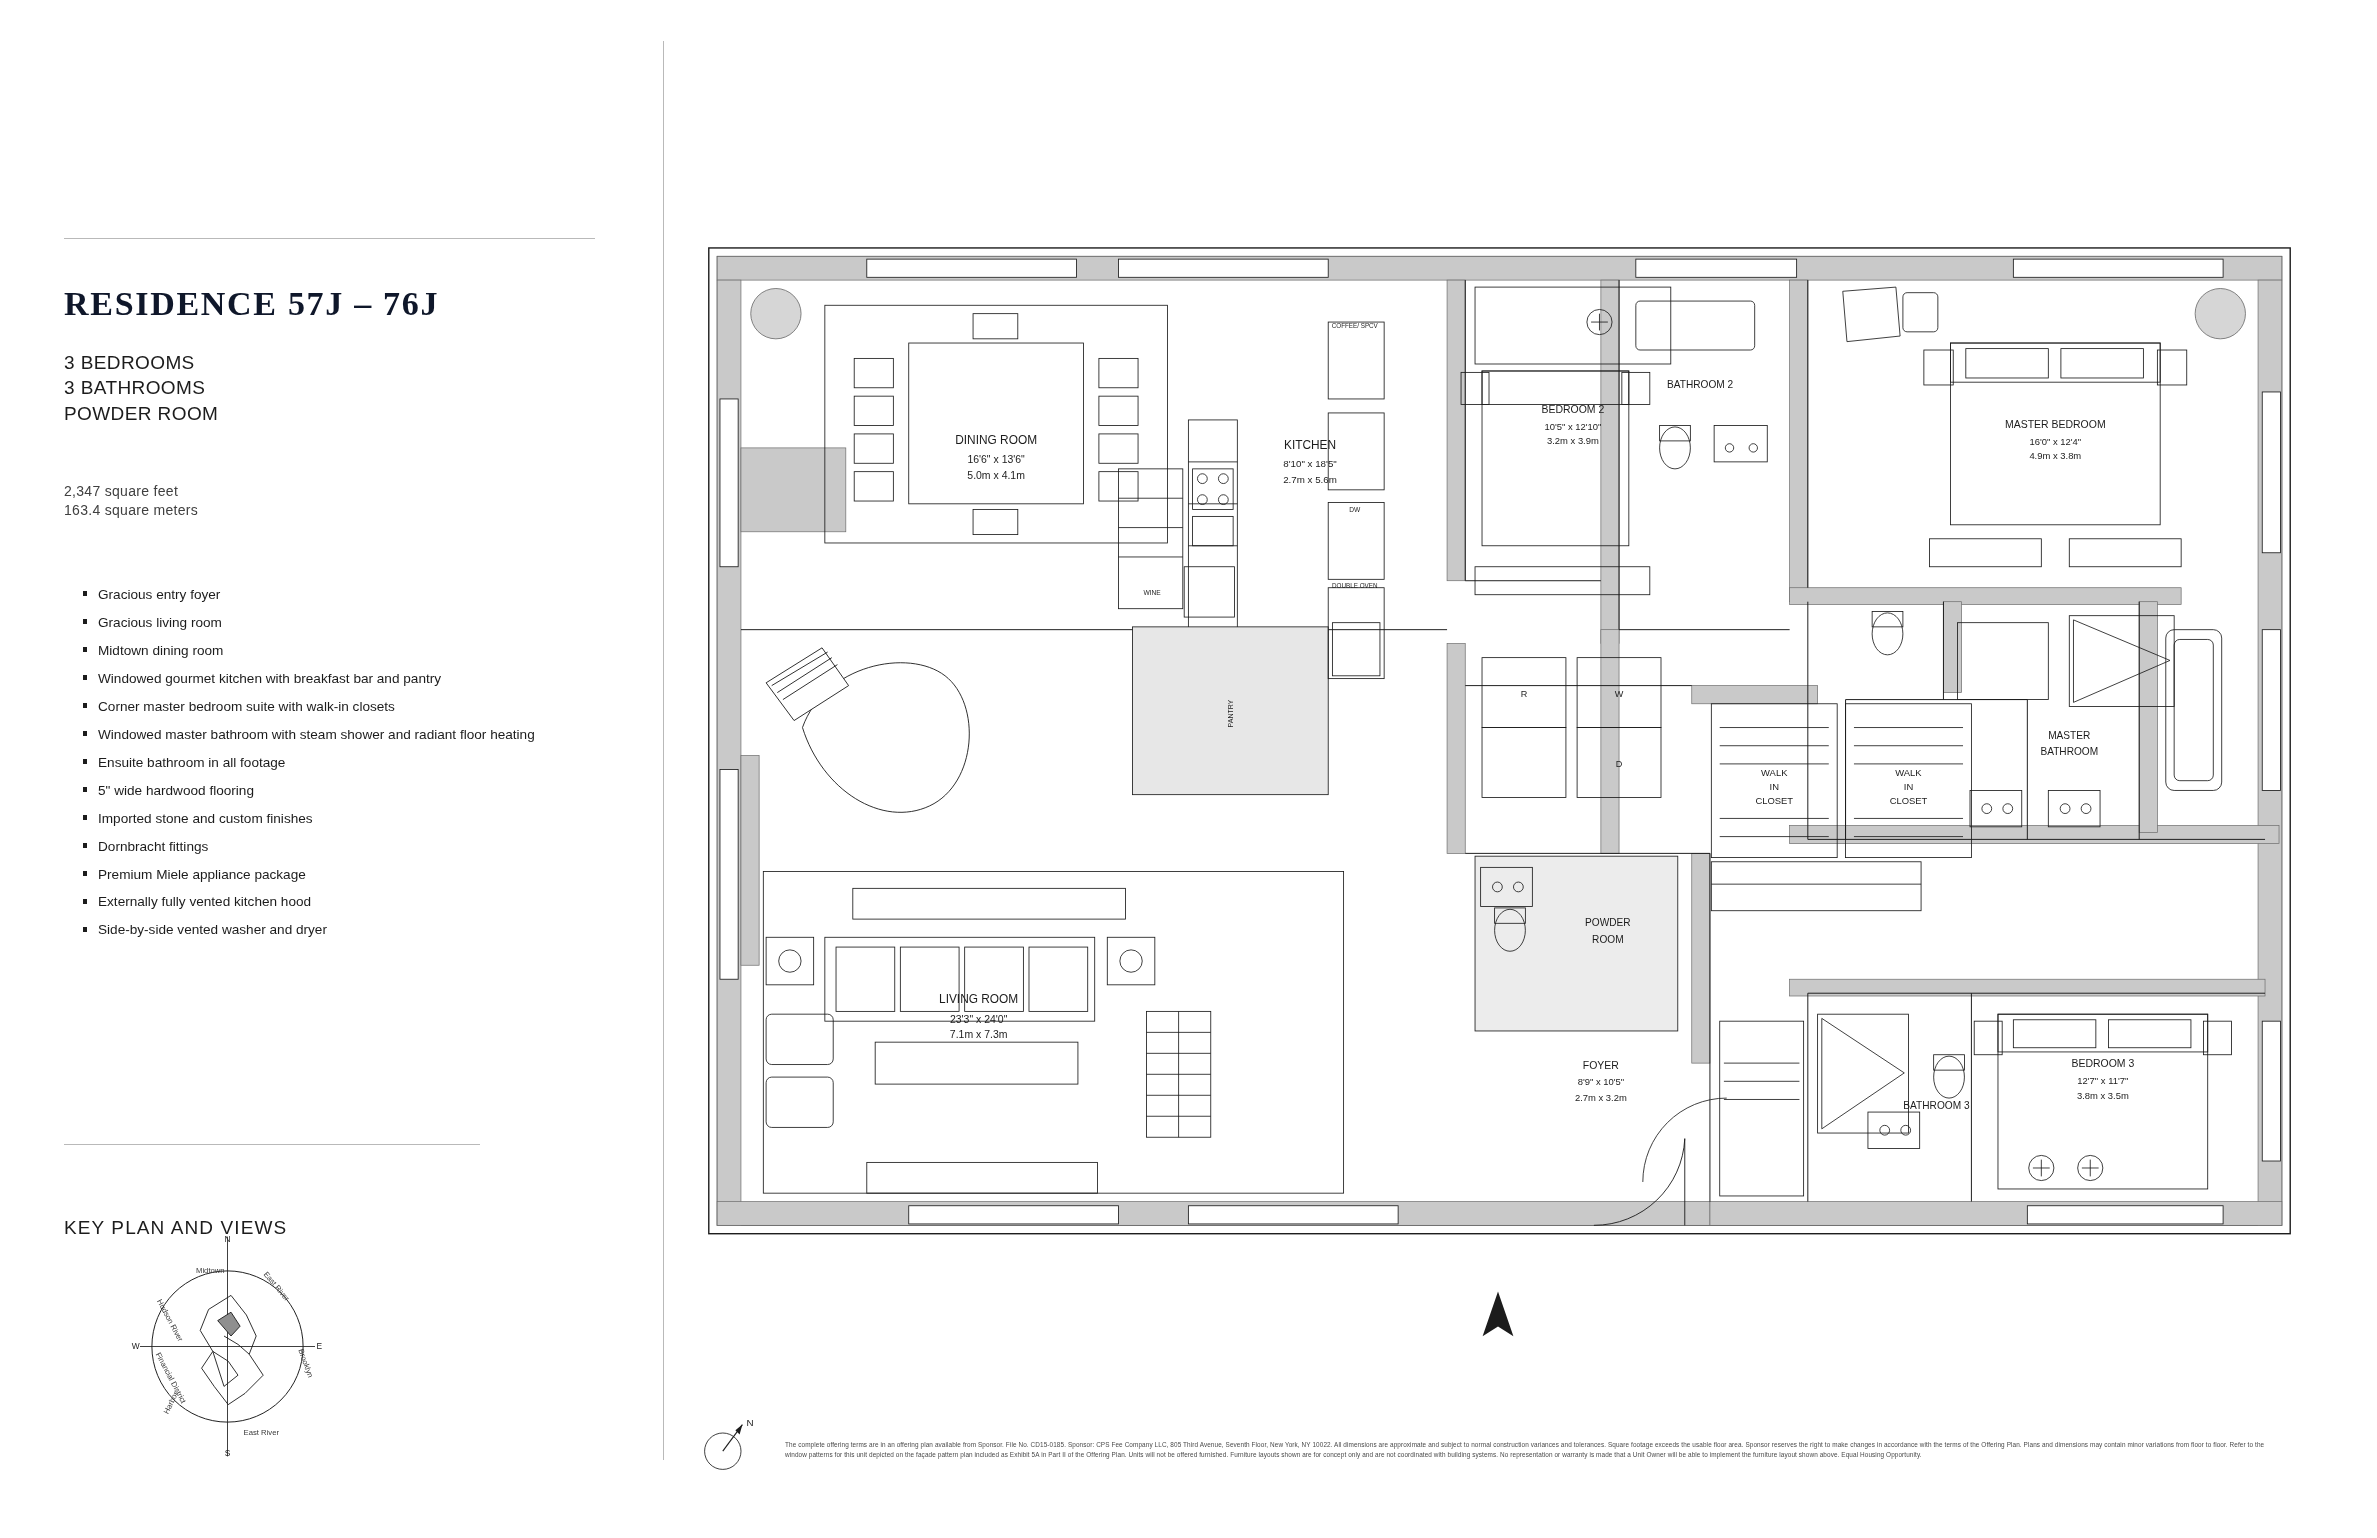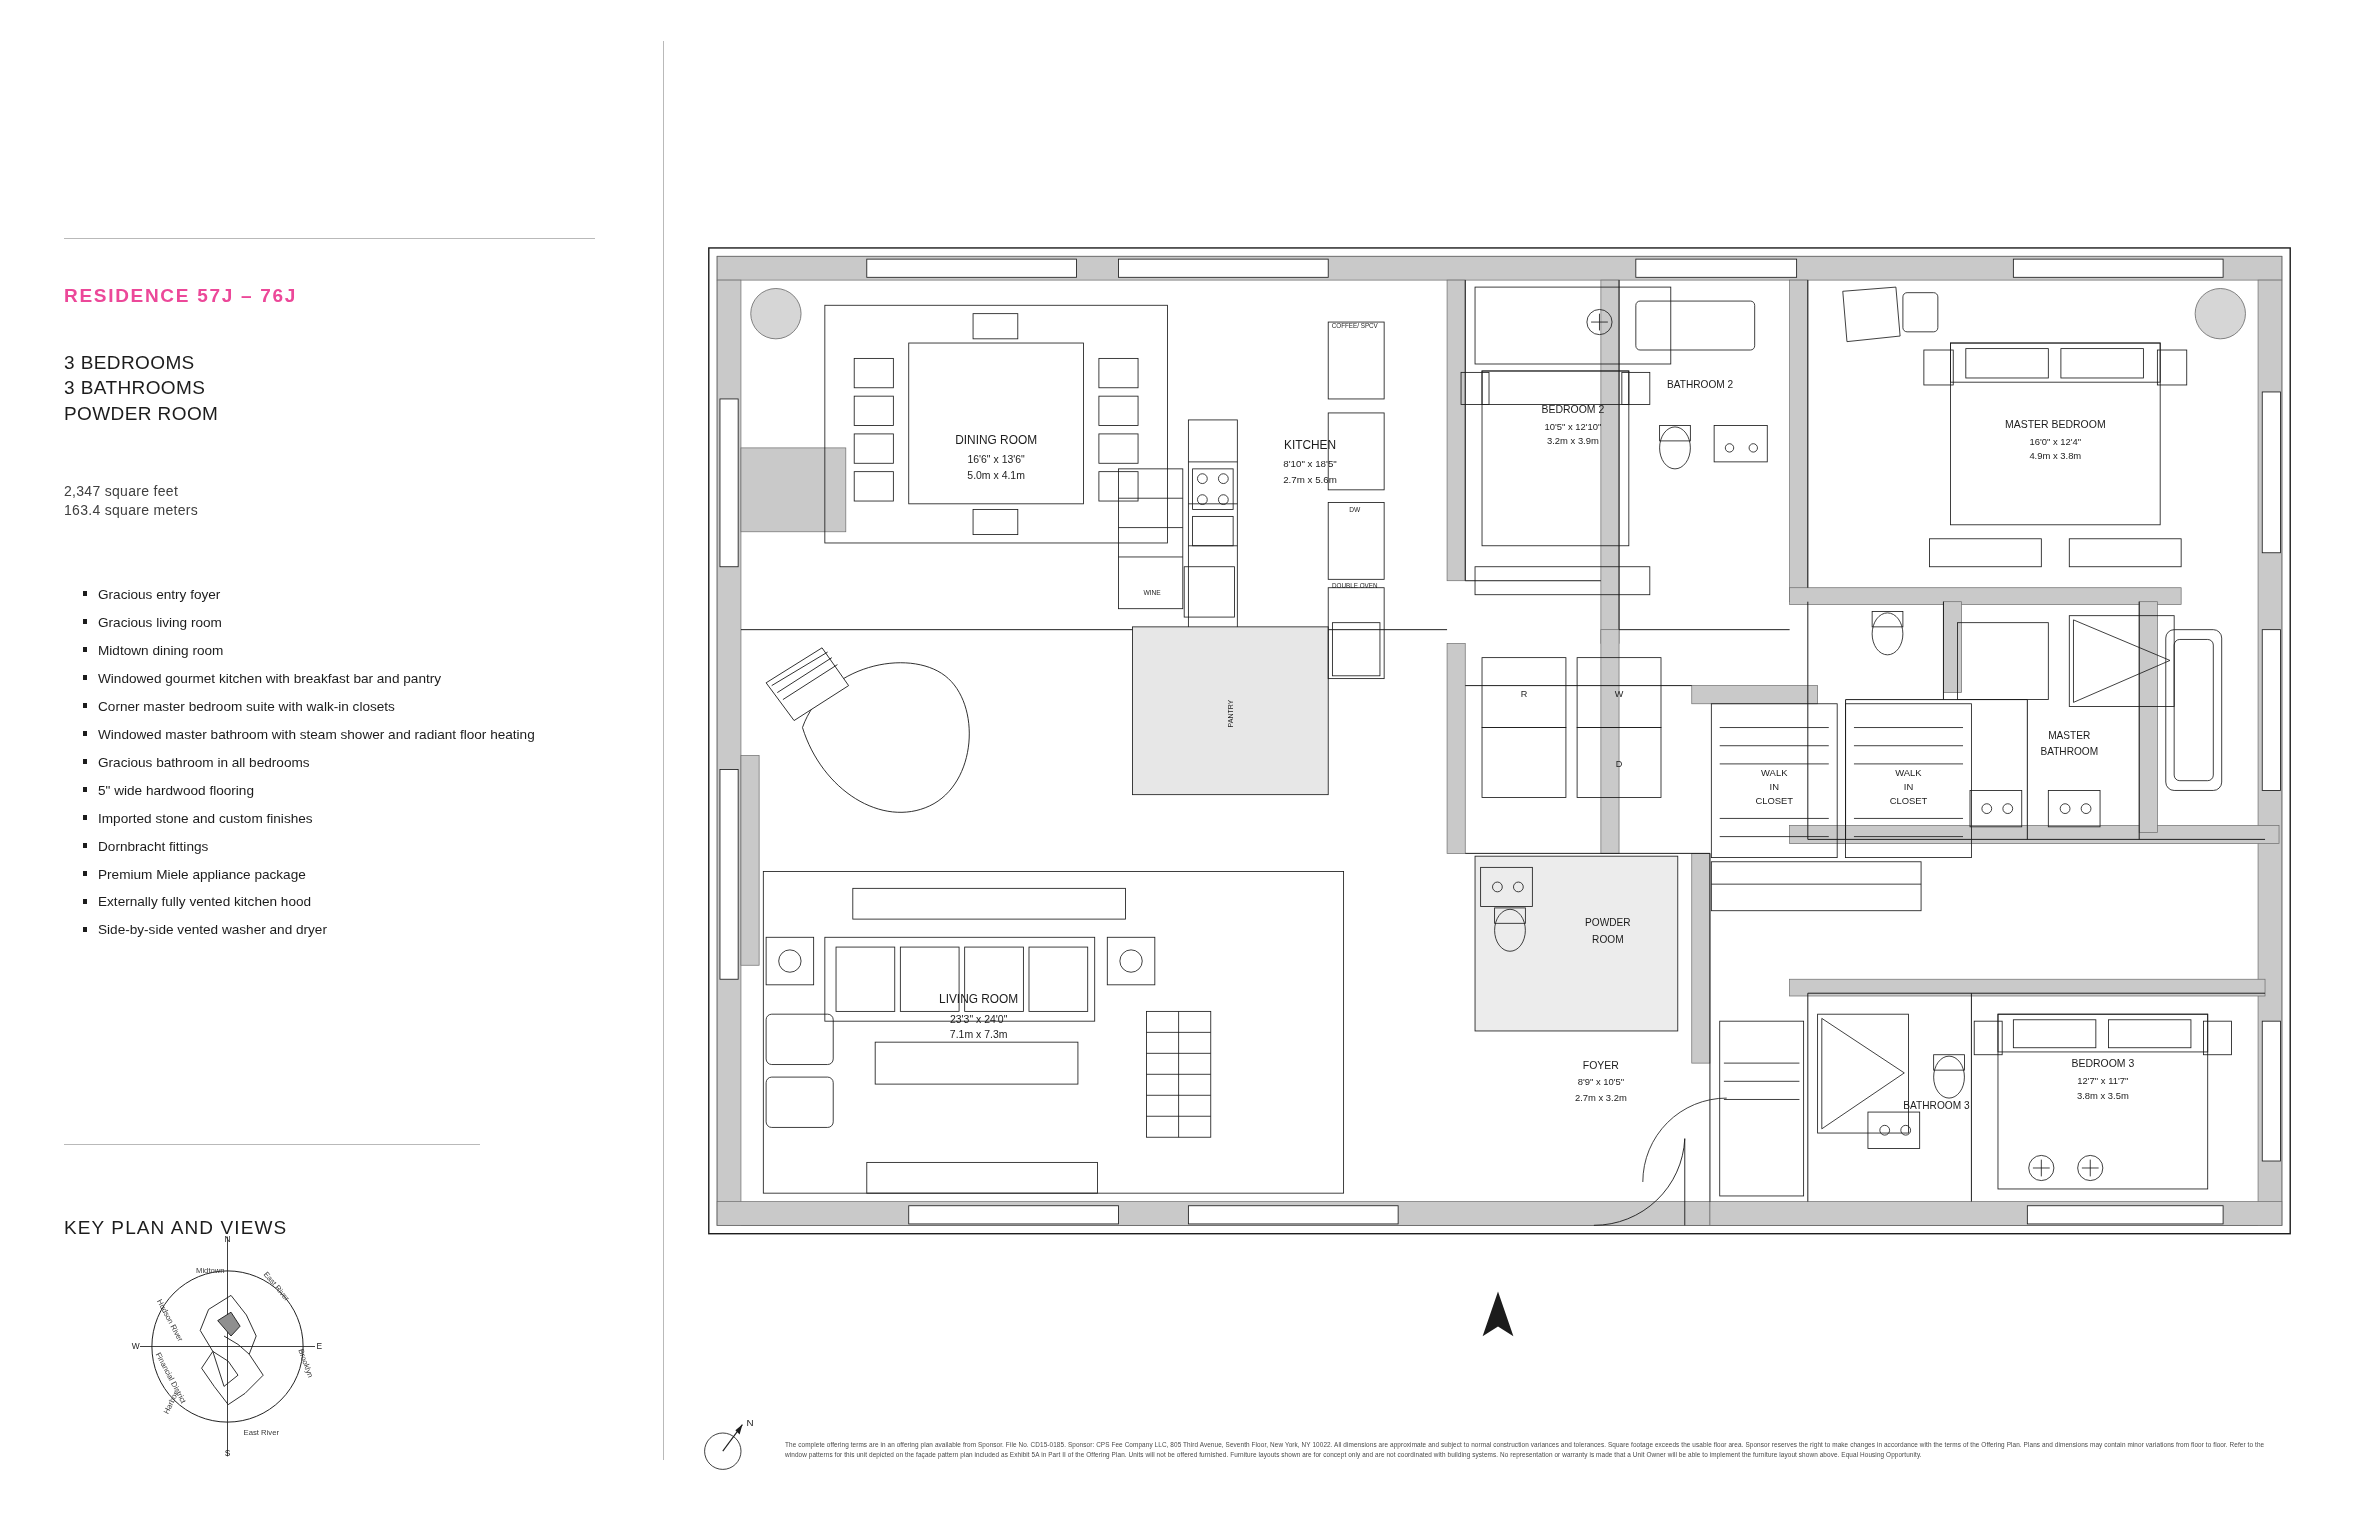--- a/index.html
+++ b/index.html
@@ -22,22 +22,22 @@
     font-size:24.5px;letter-spacing:3.8px;margin-top:15.4px;
     font-family:"Liberation Serif", serif;font-weight:400;color:#1c1c1c;
   }
   .brand-sub{
     font-size:11px;letter-spacing:2.5px;margin-top:9.8px;font-weight:700;color:#2b2b2b;
   }
   .hr{position:absolute;background:#b9b9b9;height:0.7px;}
   #hr-top{left:64px;top:238px;width:531px;}
   #residence-title{
     position:absolute;left:64px;top:285px;
-    font-family:Liberation Sans, sans-serif;
-    font-size:19px;letter-spacing:1.7px;font-weight:700;color:#ec4899;
+    font-family:Liberation Serif, serif;
+    font-size:34px;letter-spacing:1.7px;font-weight:700;color:#0f172a;
   }
   #bed-bath{
     position:absolute;left:64px;top:350px;
     font-size:19px;line-height:1.33;letter-spacing:0.4px;color:#1c1c1c;
   }
   #area{
     position:absolute;left:64px;top:482px;
     font-size:14px;line-height:1.33;letter-spacing:0.3px;color:#404040;font-weight:400;
   }
   #features{
@@ -92,21 +92,21 @@
   </div>
 
   <div id="features">
     <ul>
       <li>Gracious entry foyer</li>
       <li>Gracious living room</li>
       <li>Midtown dining room</li>
       <li>Windowed gourmet kitchen with breakfast bar and pantry</li>
       <li>Corner master bedroom suite with walk-in closets</li>
       <li>Windowed master bathroom with steam shower and radiant floor heating</li>
-      <li>Gracious bathroom in all bedrooms</li>
+      <li>Ensuite bathroom in all footage</li>
       <li>5" wide hardwood flooring</li>
       <li>Imported stone and custom finishes</li>
       <li>Dornbracht fittings</li>
       <li>Premium Miele appliance package</li>
       <li>Externally fully vented kitchen hood</li>
       <li>Side-by-side vented washer and dryer</li>
     </ul>
   </div>
 
   <div class="hr" id="hr-bottom"></div>

